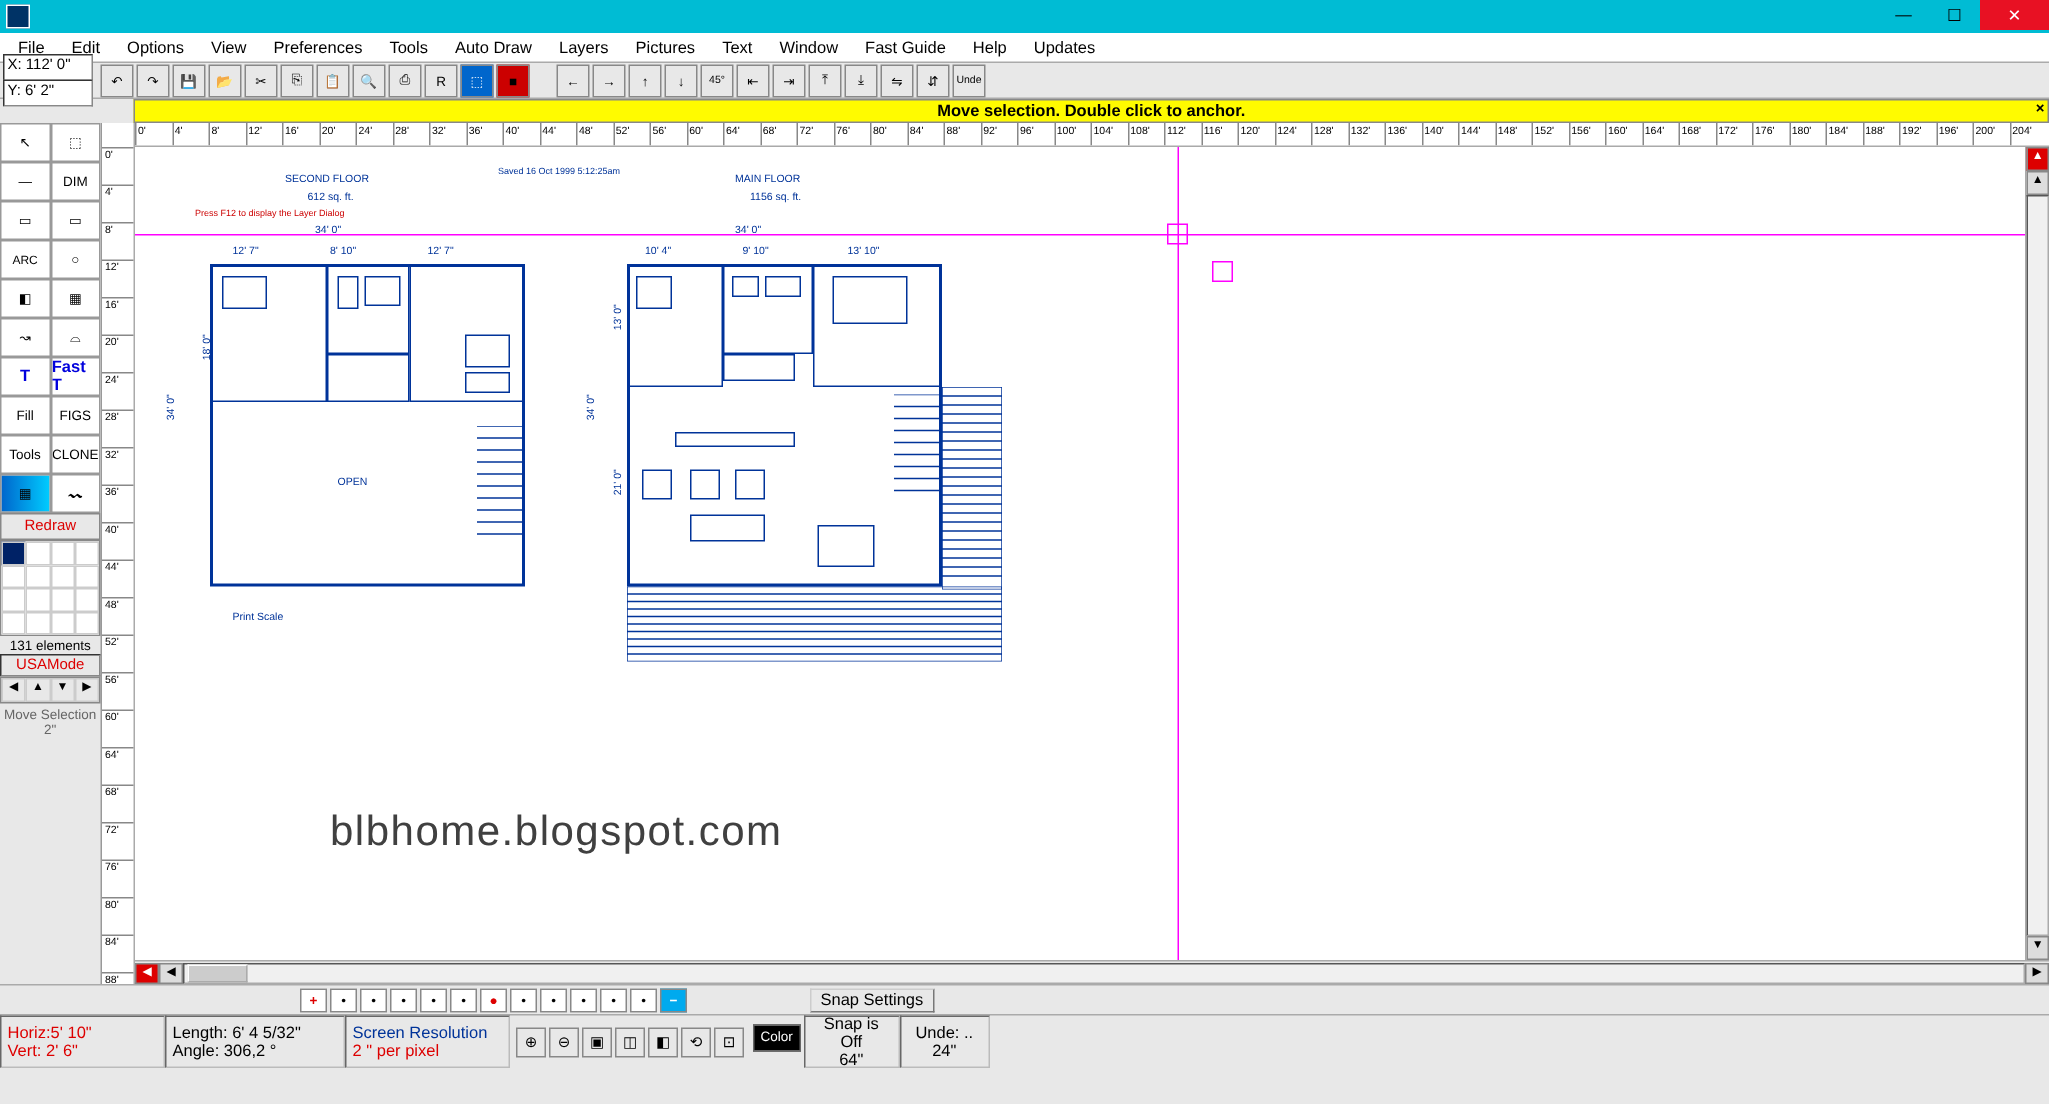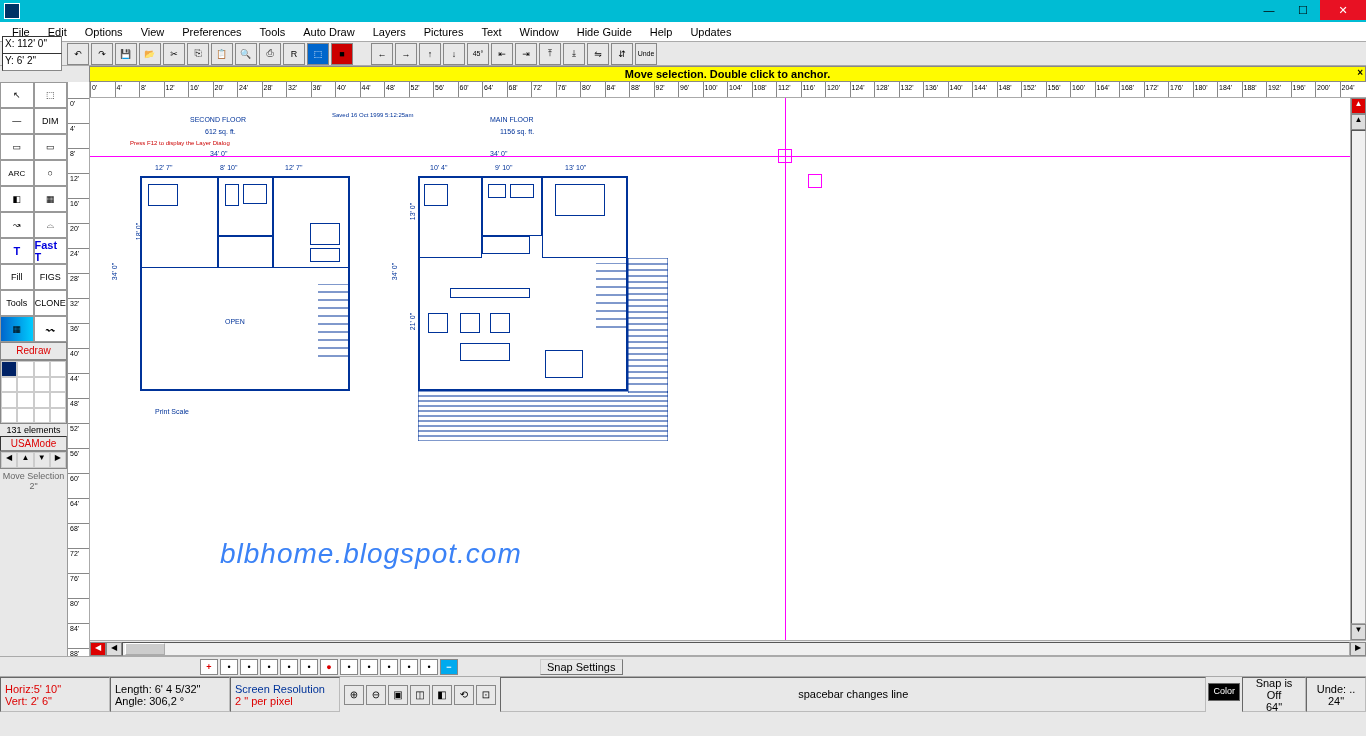--- a/index.html
+++ b/index.html
@@ -31,21 +31,21 @@
 .nudge-cell { border:1px solid #ccc; font-size:8px; text-align:center; cursor:pointer; }
 .move-sel-label { font-size:9px; text-align:center; padding:2px; color:#666; }
 .vruler-strip { width:22px; background:#fff; border-right:1px solid #aaa; position:relative; font-size:8px; }
 .vruler-strip .tick { position:absolute; left:0; width:100%; border-bottom:1px solid #888; height:1px; }
 .vruler-strip .lbl { position:absolute; left:2px; font-size:7px; }
 .canvas-area { flex:1; display:flex; flex-direction:column; position:relative; }
 .hruler { height:16px; background:#fff; border-bottom:1px solid #aaa; position:relative; overflow:hidden; font-size:7px; }
 .hruler .tick { position:absolute; top:0; height:100%; border-left:1px solid #888; width:1px; }
 .hruler .lbl { position:absolute; top:2px; font-size:7px; }
 .canvas { flex:1; background:#fff; position:relative; overflow:hidden; }
-.watermark { position:absolute; left:130px; top:440px; font-size:28px; color:#3b82f6; letter-spacing:1px;font-style:italic; }
+.watermark { position:absolute; left:130px; top:440px; font-size:28px; color:#404040; letter-spacing:1px; }
 .floorplan { position:absolute; }
 .fp-label { font-size:7px; color:#003399; text-align:center; }
 .fp-rect { border:1px solid #003399; position:absolute; }
 .fp-dim { font-size:7px; color:#003399; position:absolute; }
 .fp-red { font-size:6px; color:#c00; position:absolute; }
 .selection-sq { position:absolute; width:14px; height:14px; border:1px solid #f0f; }
 .guide-line-h { position:absolute; height:1px; background:#f0f; left:0; right:0; }
 .guide-line-v { position:absolute; width:1px; background:#f0f; top:0; bottom:0; }
 .scroll-h { height:16px; background:#e8e8e8; border-top:1px solid #aaa; display:flex; align-items:center; }
 .scroll-arrow { width:16px; height:14px; border:1px solid #888; background:#ddd; font-size:8px; text-align:center; cursor:pointer; }
@@ -86,21 +86,21 @@
     <div class="menuitem">Edit</div>
     <div class="menuitem">Options</div>
     <div class="menuitem">View</div>
     <div class="menuitem">Preferences</div>
     <div class="menuitem">Tools</div>
     <div class="menuitem">Auto Draw</div>
     <div class="menuitem">Layers</div>
     <div class="menuitem">Pictures</div>
     <div class="menuitem">Text</div>
     <div class="menuitem">Window</div>
-    <div class="menuitem">Hide Guide</div>
+    <div class="menuitem">Fast Guide</div>
     <div class="menuitem">Help</div>
     <div class="menuitem">Updates</div>
   </div>
 
 <div class="toolbar-row">
   <div style="display:flex;flex-direction:column;margin-right:4px">
     <div class="coord-box">X: 112' 0"</div>
     <div class="coord-box" style="margin-top:-1px">Y: 6' 2"</div>
   </div>
   <div class="tbtn">↶</div>
@@ -560,21 +560,20 @@
   </div>
   <div class="zoom-btns">
     <div class="zbtn">⊕</div>
     <div class="zbtn">⊖</div>
     <div class="zbtn">▣</div>
     <div class="zbtn">◫</div>
     <div class="zbtn">◧</div>
     <div class="zbtn">⟲</div>
     <div class="zbtn">⊡</div>
   </div>
-  <div class="status-msg">spacebar changes line</div>
   <div class="color-btn">Color</div>
   <div class="status-cell" style="width:64px;text-align:center">
     <div>Snap is Off</div>
       <div>64"</div>
   </div>
   <div class="status-cell" style="width:60px;text-align:center">
     <div>Unde:  ..</div>
       <div>24"</div>
   </div>
 </div>

